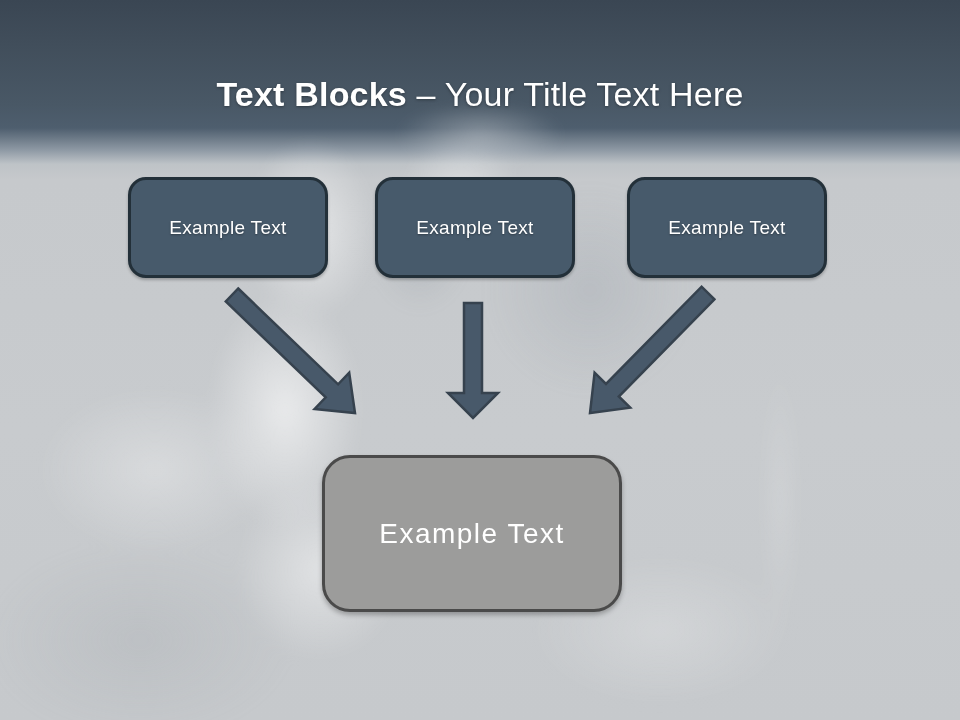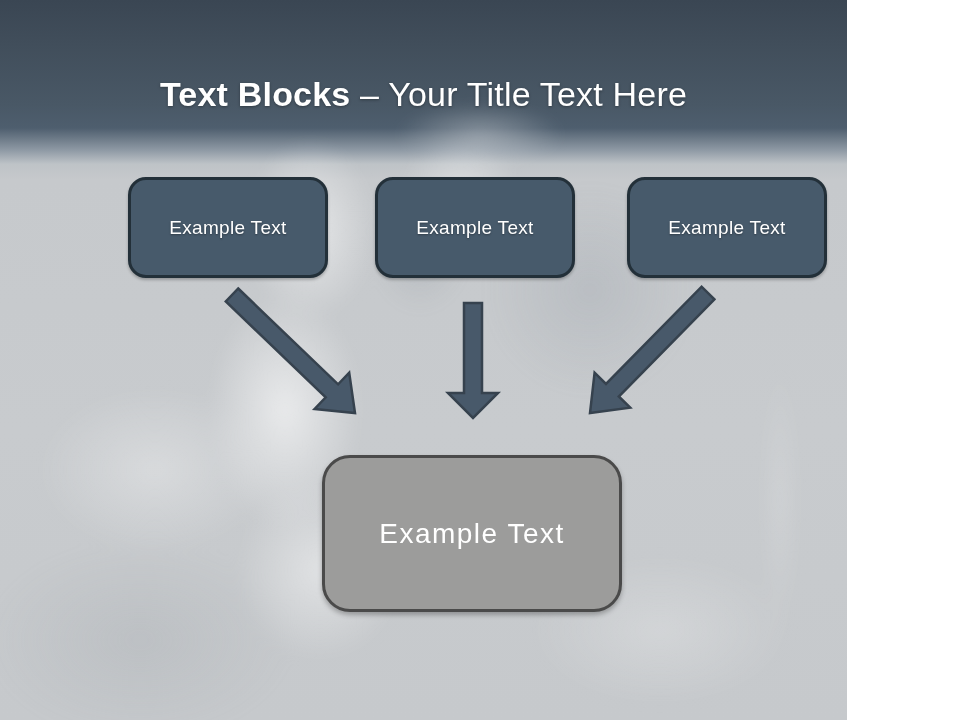--- a/index.html
+++ b/index.html
@@ -1,20 +1,20 @@
 <!DOCTYPE html>
 <html><head>
 <meta charset="utf-8">
 <style>
   html, body { margin: 0; padding: 0; }
   body { width: 960px; height: 720px; overflow: hidden; }
 
   .slide {
     position: relative;
-    width: 847px;
+    width: 960px;
     height: 720px;
     overflow: hidden;
     font-family: "Liberation Sans", sans-serif;
     background: linear-gradient(180deg,
       #3a4653 0px,
       #414e5b 45px,
       #495866 105px,
       #4e5e6e 128px,
       #8e99a4 150px,
       #bec3c7 164px,

